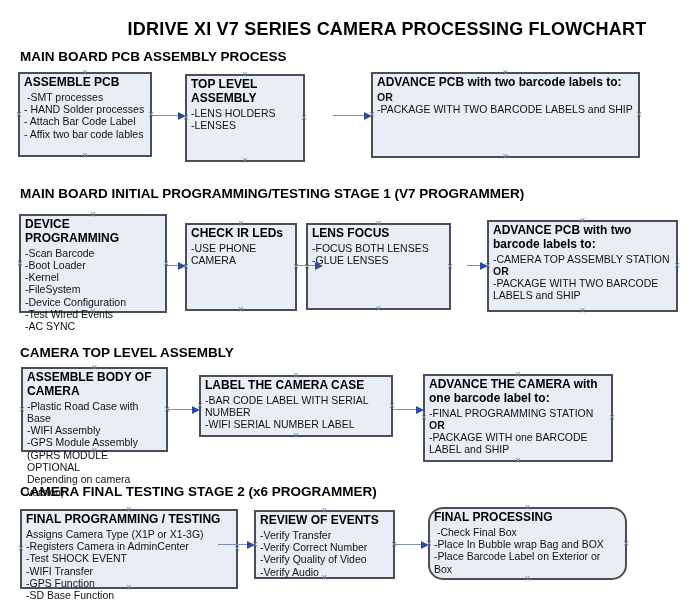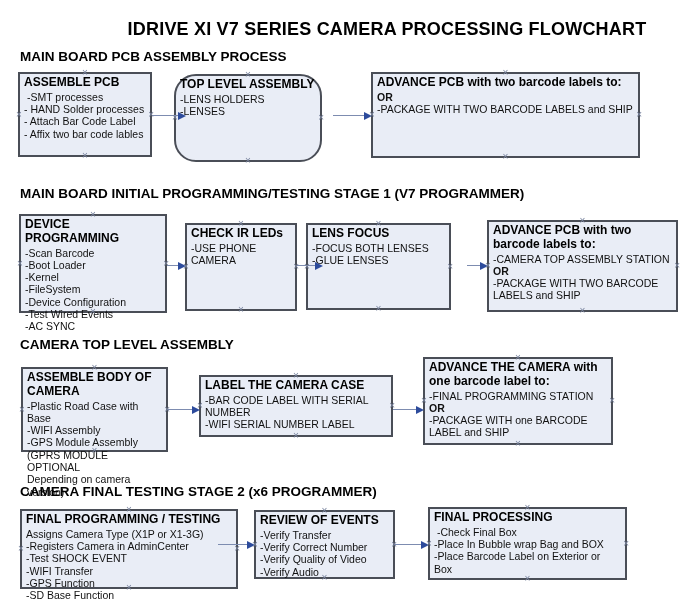--- a/index.html
+++ b/index.html
@@ -62,21 +62,21 @@
     <div class="box-line"> -SMT processes</div>
     <div class="box-line">- HAND Solder processes</div>
     <div class="box-line">- Attach Bar Code Label</div>
     <div class="box-line">- Affix two bar code lables</div>
   <span class="cp cp-t">×</span>
       <span class="cp cp-b">×</span>
       <span class="cp cp-l">×</span>
       <span class="cp cp-r">×</span>
     </div>
 
-  <div class="box" style="left:174px;top:74px;width:148px;height:88px;border-radius:22px;">
+  <div class="box" style="left:185px;top:74px;width:120px;height:88px;">
     <div class="box-title">TOP LEVEL ASSEMBLY</div>
     <div class="box-line">-LENS HOLDERS</div>
     <div class="box-line">-LENSES</div>
   <span class="cp cp-t">×</span>
       <span class="cp cp-b">×</span>
       <span class="cp cp-l">×</span>
       <span class="cp cp-r">×</span>
     </div>
 
   <div class="box" style="left:371px;top:72px;width:269px;height:86px;">
@@ -136,21 +136,21 @@
   <span class="cp cp-t">×</span>
       <span class="cp cp-b">×</span>
       <span class="cp cp-l">×</span>
       <span class="cp cp-r">×</span>
     </div>
 
   <div class="arrow" style="left:167px;top:266px;width:18px;"></div>
   <div class="arrow" style="left:297px;top:266px;width:25px;"></div>
   <div class="arrow" style="left:467px;top:266px;width:20px;"></div>
 
-  <div class="section-heading" style="top:337px;text-align:right;">CAMERA TOP LEVEL ASSEMBLY</div>
+  <div class="section-heading" style="top:345px;text-align:right;">CAMERA TOP LEVEL ASSEMBLY</div>
 
   <div class="box" style="left:21px;top:367px;width:147px;height:85px;">
     <div class="box-title">ASSEMBLE BODY OF CAMERA</div>
     <div class="box-line">-Plastic Road Case with Base</div>
     <div class="box-line">-WIFI Assembly</div>
     <div class="box-line">-GPS Module Assembly</div>
     <div class="box-line">(GPRS MODULE OPTIONAL</div>
     <div class="box-line">Depending on camera version)</div>
   <span class="cp cp-t">×</span>
       <span class="cp cp-b">×</span>
@@ -161,21 +161,21 @@
   <div class="box" style="left:199px;top:375px;width:194px;height:62px;">
     <div class="box-title">LABEL THE CAMERA CASE</div>
     <div class="box-line">-BAR CODE LABEL WITH SERIAL NUMBER</div>
     <div class="box-line">-WIFI SERIAL NUMBER LABEL</div>
   <span class="cp cp-t">×</span>
       <span class="cp cp-b">×</span>
       <span class="cp cp-l">×</span>
       <span class="cp cp-r">×</span>
     </div>
 
-  <div class="box" style="left:423px;top:357px;width:190px;height:88px;">
+  <div class="box" style="left:423px;top:374px;width:190px;height:88px;">
     <div class="box-title">ADVANCE THE CAMERA with one barcode label to:</div>
     <div class="box-line">-FINAL PROGRAMMING STATION</div>
     <div class="box-line bold">OR</div>
     <div class="box-line">-PACKAGE WITH one BARCODE LABEL and SHIP</div>
   <span class="cp cp-t">×</span>
       <span class="cp cp-b">×</span>
       <span class="cp cp-l">×</span>
       <span class="cp cp-r">×</span>
     </div>
 
@@ -203,21 +203,21 @@
     <div class="box-line">-Verify Transfer</div>
     <div class="box-line">-Verify Correct Number</div>
     <div class="box-line">-Verify Quality of Video</div>
     <div class="box-line">-Verify Audio</div>
   <span class="cp cp-t">×</span>
       <span class="cp cp-b">×</span>
       <span class="cp cp-l">×</span>
       <span class="cp cp-r">×</span>
     </div>
 
-  <div class="box" style="left:428px;top:507px;width:199px;height:73px;">
+  <div class="box" style="left:428px;top:507px;width:199px;height:73px;border-radius:15px;">
     <div class="box-title">FINAL PROCESSING</div>
     <div class="box-line"> -Check Final Box</div>
     <div class="box-line">-Place In Bubble wrap Bag and BOX</div>
     <div class="box-line">-Place Barcode Label on Exterior or Box</div>
   <span class="cp cp-t">×</span>
       <span class="cp cp-b">×</span>
       <span class="cp cp-l">×</span>
       <span class="cp cp-r">×</span>
     </div>
 

